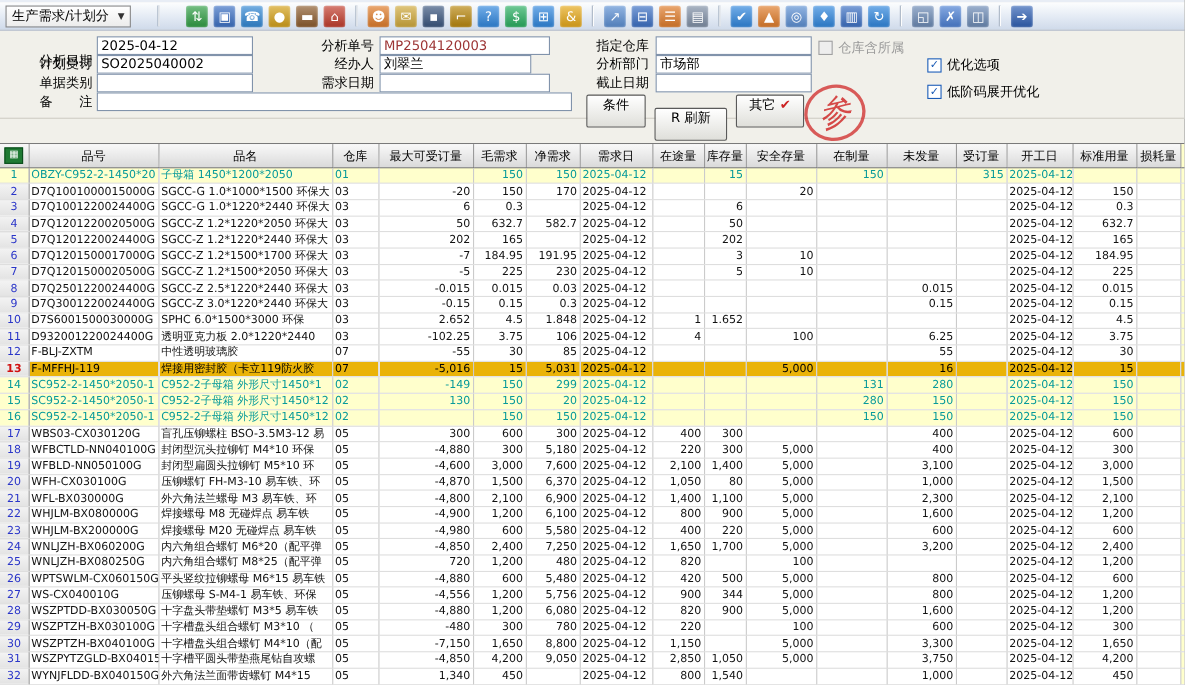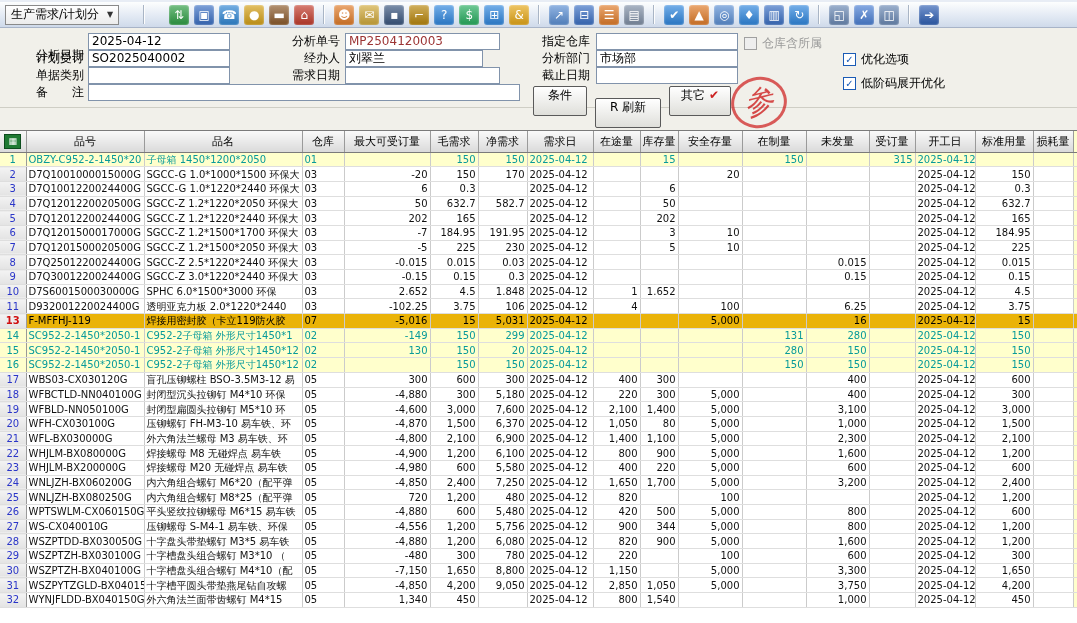--- a/index.html
+++ b/index.html
@@ -412,20 +412,40 @@
             <td class="ar" data-name="cell"></td>
             <td class="ar" data-name="cell">100</td>
             <td class="ar" data-name="cell"></td>
             <td class="ar" data-name="cell">6.25</td>
             <td class="ar" data-name="cell"></td>
             <td class="" data-name="cell">2025-04-12</td>
             <td class="ar" data-name="cell">3.75</td>
             <td class="ar" data-name="cell"></td>
             <td class="sliver" data-name="cell"></td>
           </tr>
+          <tr data-name="table-row">
+            <td class="rowno" data-name="row-number">12</td>
+            <td class="" data-name="cell">F-BLJ-ZXTM</td>
+            <td class="" data-name="cell">中性透明玻璃胶</td>
+            <td class="" data-name="cell">07</td>
+            <td class="ar" data-name="cell">-55</td>
+            <td class="ar" data-name="cell">30</td>
+            <td class="ar" data-name="cell">85</td>
+            <td class="" data-name="cell">2025-04-12</td>
+            <td class="ar" data-name="cell"></td>
+            <td class="ar" data-name="cell"></td>
+            <td class="ar" data-name="cell"></td>
+            <td class="ar" data-name="cell"></td>
+            <td class="ar" data-name="cell">55</td>
+            <td class="ar" data-name="cell"></td>
+            <td class="" data-name="cell">2025-04-12</td>
+            <td class="ar" data-name="cell">30</td>
+            <td class="ar" data-name="cell"></td>
+            <td class="sliver" data-name="cell"></td>
+          </tr>
           <tr class="selected" data-name="table-row">
             <td class="rowno" data-name="row-number">13</td>
             <td class="" data-name="cell">F-MFFHJ-119</td>
             <td class="" data-name="cell">焊接用密封胶（卡立119防火胶</td>
             <td class="" data-name="cell">07</td>
             <td class="ar" data-name="cell">-5,016</td>
             <td class="ar" data-name="cell">15</td>
             <td class="ar" data-name="cell">5,031</td>
             <td class="" data-name="cell">2025-04-12</td>
             <td class="ar" data-name="cell"></td>

